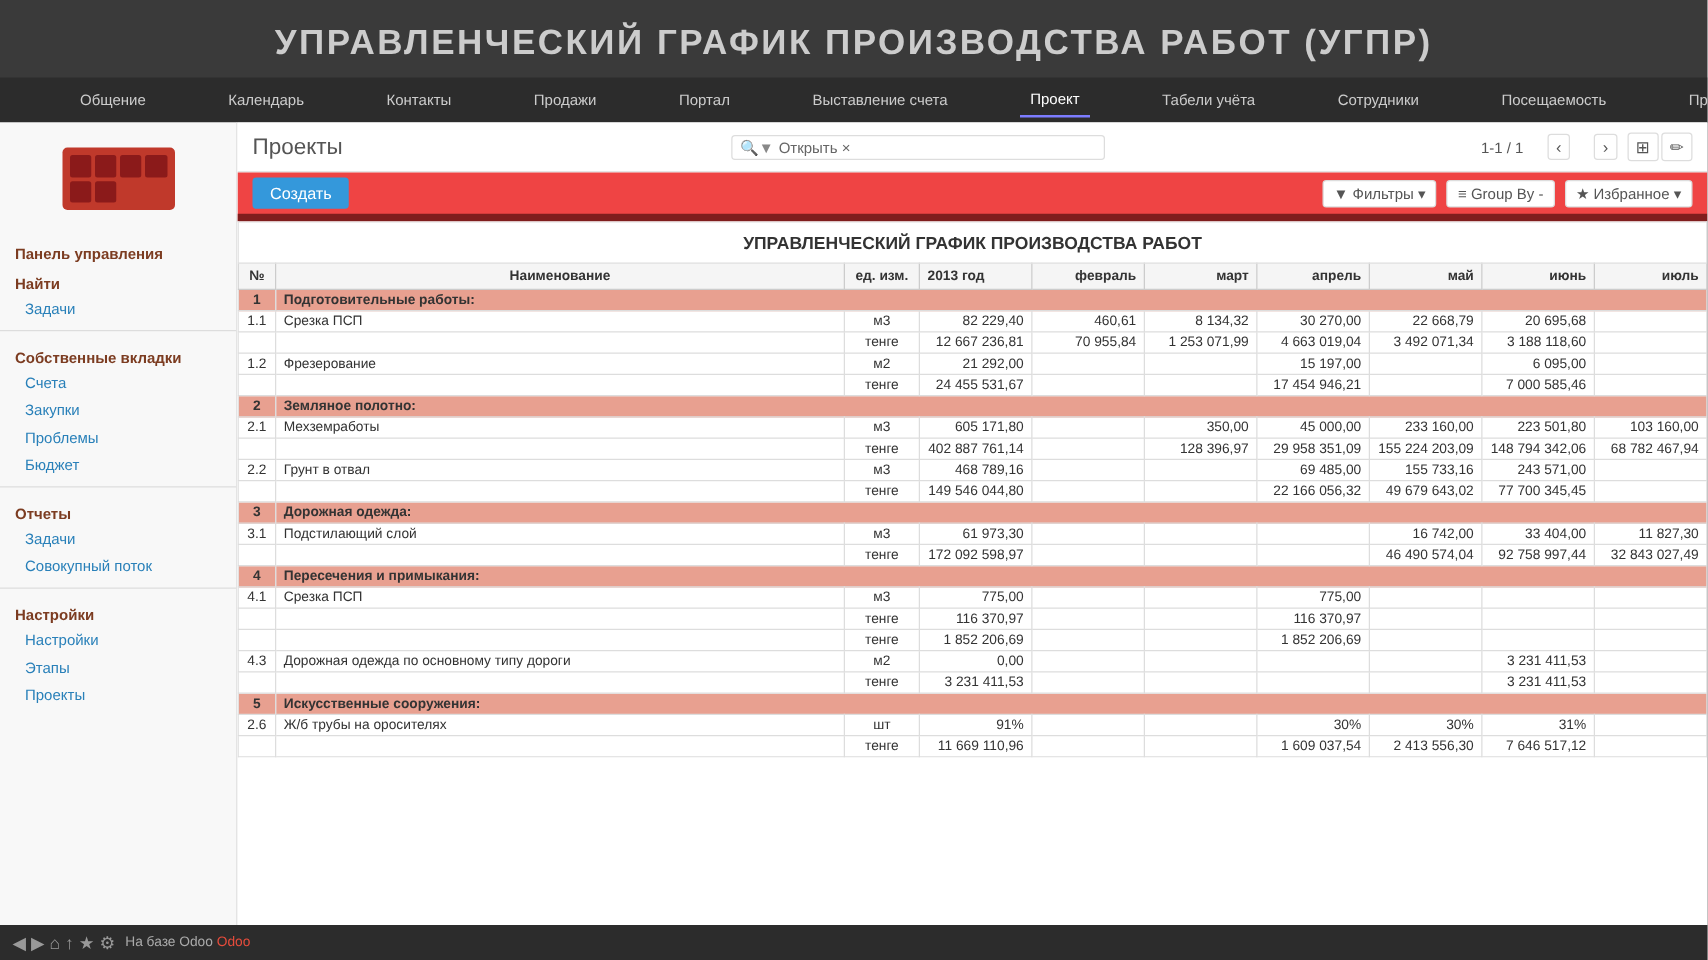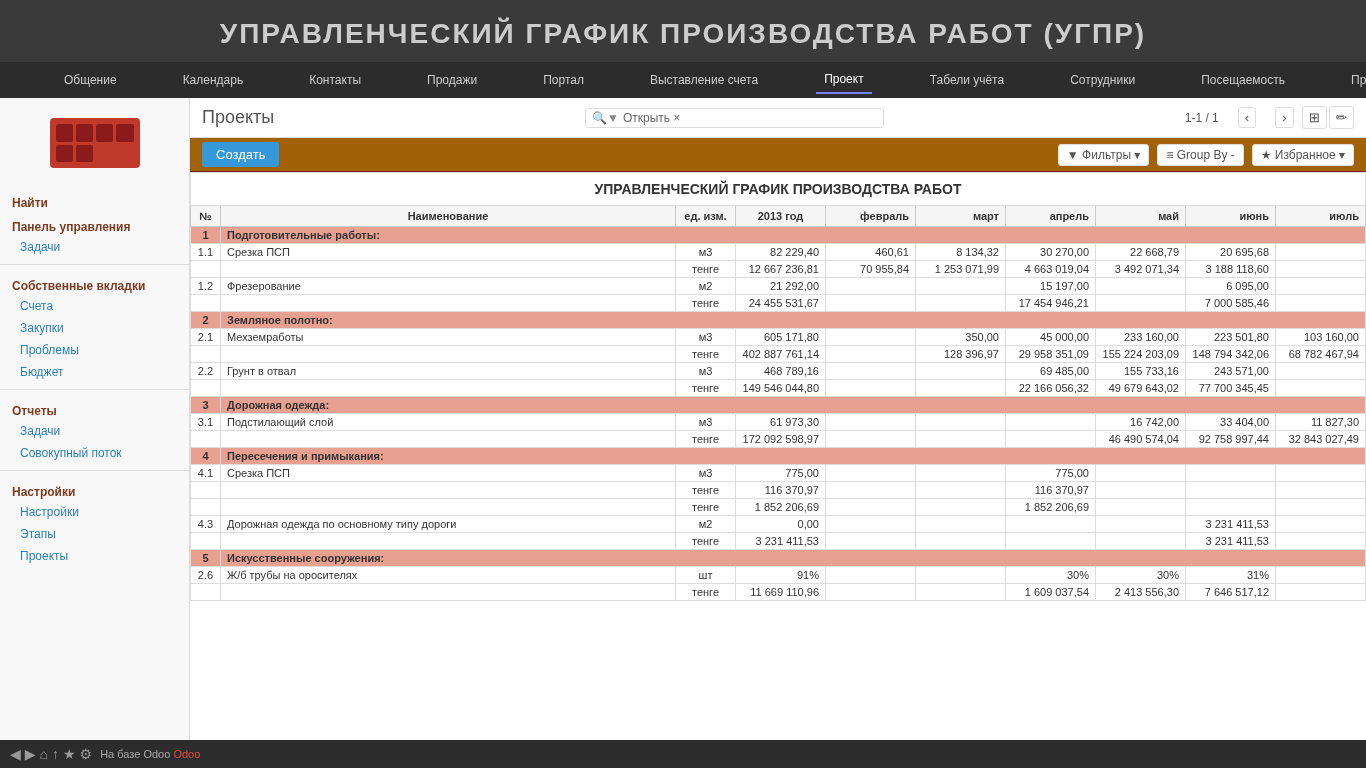--- a/index.html
+++ b/index.html
@@ -170,22 +170,22 @@
       padding: 3px 6px;
       cursor: pointer;
       color: #555;
     }
 
     
     .toolbar2 {
       display: flex;
       align-items: center;
       padding: 4px 12px;
-      background: #a16207;
-      border-bottom: 1px solid #7f1d1d;
+      background: #ef4444;
+      border-bottom: 6px solid #7f1d1d;
       gap: 8px;
     }
 
     
     .data-table-wrapper {
       overflow: auto;
       padding: 0;
     }
     .data-table {
       width: 100%;
@@ -215,21 +215,21 @@
       font-size: 11px;
     }
     .data-table .section-row td {
       background: #e8a090;
       font-weight: bold;
       color: #333;
     }
     .data-table .num-col { text-align: center; width: 30px; }
     .data-table .name-col { min-width: 180px; }
     .data-table .unit-col { text-align: center; width: 60px; }
-    .data-table .year-col { text-align: center; width: 90px; }
+    .data-table .year-col { text-align: left; width: 90px; }
     .data-table .month-col { text-align: right; width: 90px; }
     .data-table td.right { text-align: right; }
     .data-table td.center { text-align: center; }
 
     
     .bottom-bar {
       background: #2c2c2c;
       height: 28px;
       display: flex;
       align-items: center;
@@ -276,22 +276,22 @@
     <div class="logo">
       <div class="brick">
         <div class="brick-hole"></div>
         <div class="brick-hole"></div>
         <div class="brick-hole"></div>
         <div class="brick-hole"></div>
         <div class="brick-hole"></div>
         <div class="brick-hole"></div>
       </div>
     </div>
+    <div class="sidebar-section-title">Панель управления</div>
     <div class="sidebar-section-title">Найти</div>
-    <div class="sidebar-section-title">Панель управления</div>
     <div class="sidebar-item">Задачи</div>
     <div class="sidebar-divider"></div>
     <div class="sidebar-section-title">Собственные вкладки</div>
     <div class="sidebar-item">Счета</div>
     <div class="sidebar-item">Закупки</div>
     <div class="sidebar-item">Проблемы</div>
     <div class="sidebar-item">Бюджет</div>
     <div class="sidebar-divider"></div>
     <div class="sidebar-section-title">Отчеты</div>
     <div class="sidebar-item">Задачи</div>

